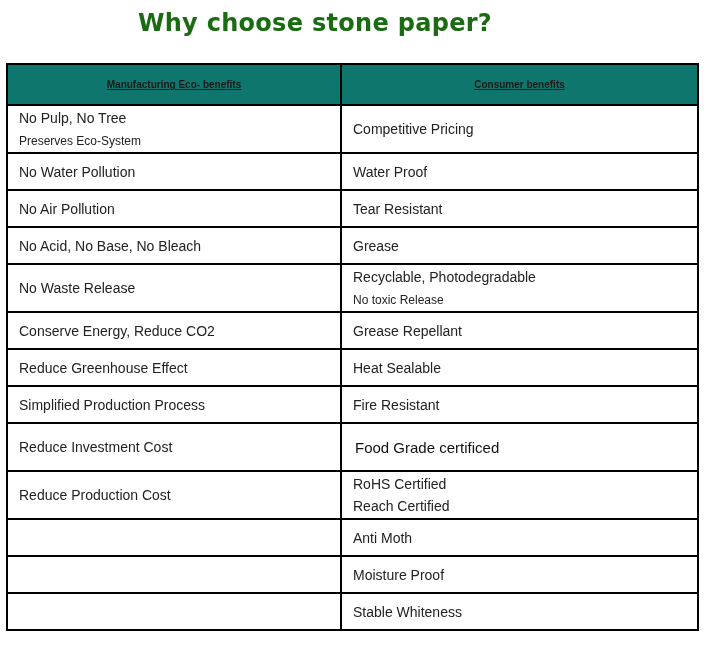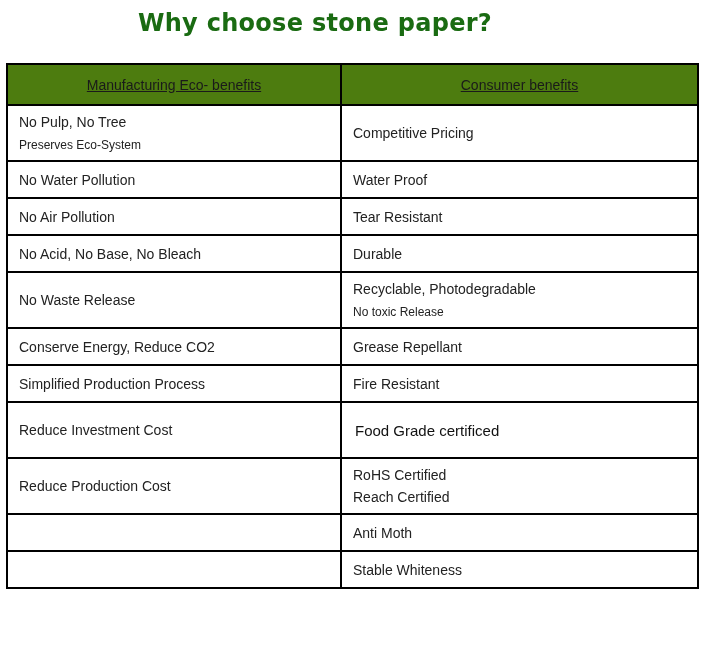--- a/index.html
+++ b/index.html
@@ -5,25 +5,25 @@
     html, body { margin: 0; padding: 0; background: #ffffff; }
     body { width: 706px; height: 647px; position: relative; overflow: hidden;
            font-family: "Liberation Sans", sans-serif; }
     .title { position: absolute; top: 9px; left: 0; width: 630px; text-align: center;
              font-family: "DejaVu Sans", sans-serif; font-weight: bold; font-size: 24px;
              color: #1a6b12; letter-spacing: 0.3px; }
     table { position: absolute; top: 63px; left: 6px; width: 691px;
             border-collapse: collapse; table-layout: fixed; }
     td, th { border: 2px solid #000; padding: 0 0 0 11px; font-size: 14px; color: #222;
              vertical-align: middle; text-align: left; font-weight: normal; }
-    th { background: #4d7c0f; height: 39px; text-align: center; padding: 0;
-         font-weight: normal; font-size: 14px; color: #1a1a1a; text-decoration: underline; }
+    th { background: #0f766e; height: 39px; text-align: center; padding: 0;
+         font-weight: bold; font-size: 10px; color: #1a1a1a; text-decoration: underline; }
     col.c1 { width: 334px; }
     col.c2 { width: 357px; }
-    .h1 { height: 56px; }
+    .h1 { height: 48px; }
     .h2 { height: 37px; }
     .sub { display: block; font-size: 12px; margin-top: 8px; }
     .sub2 { display: block; margin-top: 6px; }
   </style>
 </head>
 <body>
 
 <div class="title">Why choose stone paper?</div>
 
 <table>
@@ -45,44 +45,52 @@
     <tr class="h2">
       <td>No Water Pollution</td>
       <td>Water Proof</td>
     </tr>
     <tr class="h2">
       <td>No Air Pollution</td>
       <td>Tear Resistant</td>
     </tr>
     <tr class="h2">
       <td>No Acid, No Base, No Bleach</td>
-      <td>Durable</td>
+      <td>Grease</td>
     </tr>
     <tr class="h1">
       <td>No Waste Release</td>
       <td><span>Recyclable, Photodegradable</span><span class="sub">No toxic Release</span></td>
     </tr>
     <tr class="h2">
       <td>Conserve Energy, Reduce CO2</td>
       <td>Grease Repellant</td>
+    </tr>
+    <tr class="h2">
+      <td>Reduce Greenhouse Effect</td>
+      <td>Heat Sealable</td>
     </tr>
     <tr class="h2">
       <td>Simplified Production Process</td>
       <td>Fire Resistant</td>
     </tr>
     <tr class="h1">
       <td>Reduce Investment Cost</td>
       <td style="padding-left:13px;font-size:15px;color:#111;">Food Grade certificed</td>
     </tr>
     <tr class="h1">
       <td>Reduce Production Cost</td>
       <td><span>RoHS Certified</span><span class="sub2">Reach Certified</span></td>
     </tr>
     <tr class="h2">
       <td></td>
       <td>Anti Moth</td>
     </tr>
     <tr class="h2">
       <td></td>
+      <td>Moisture Proof</td>
+    </tr>
+    <tr class="h2">
+      <td></td>
       <td>Stable Whiteness</td>
     </tr>
   </tbody>
 </table>
 
 </body></html>

